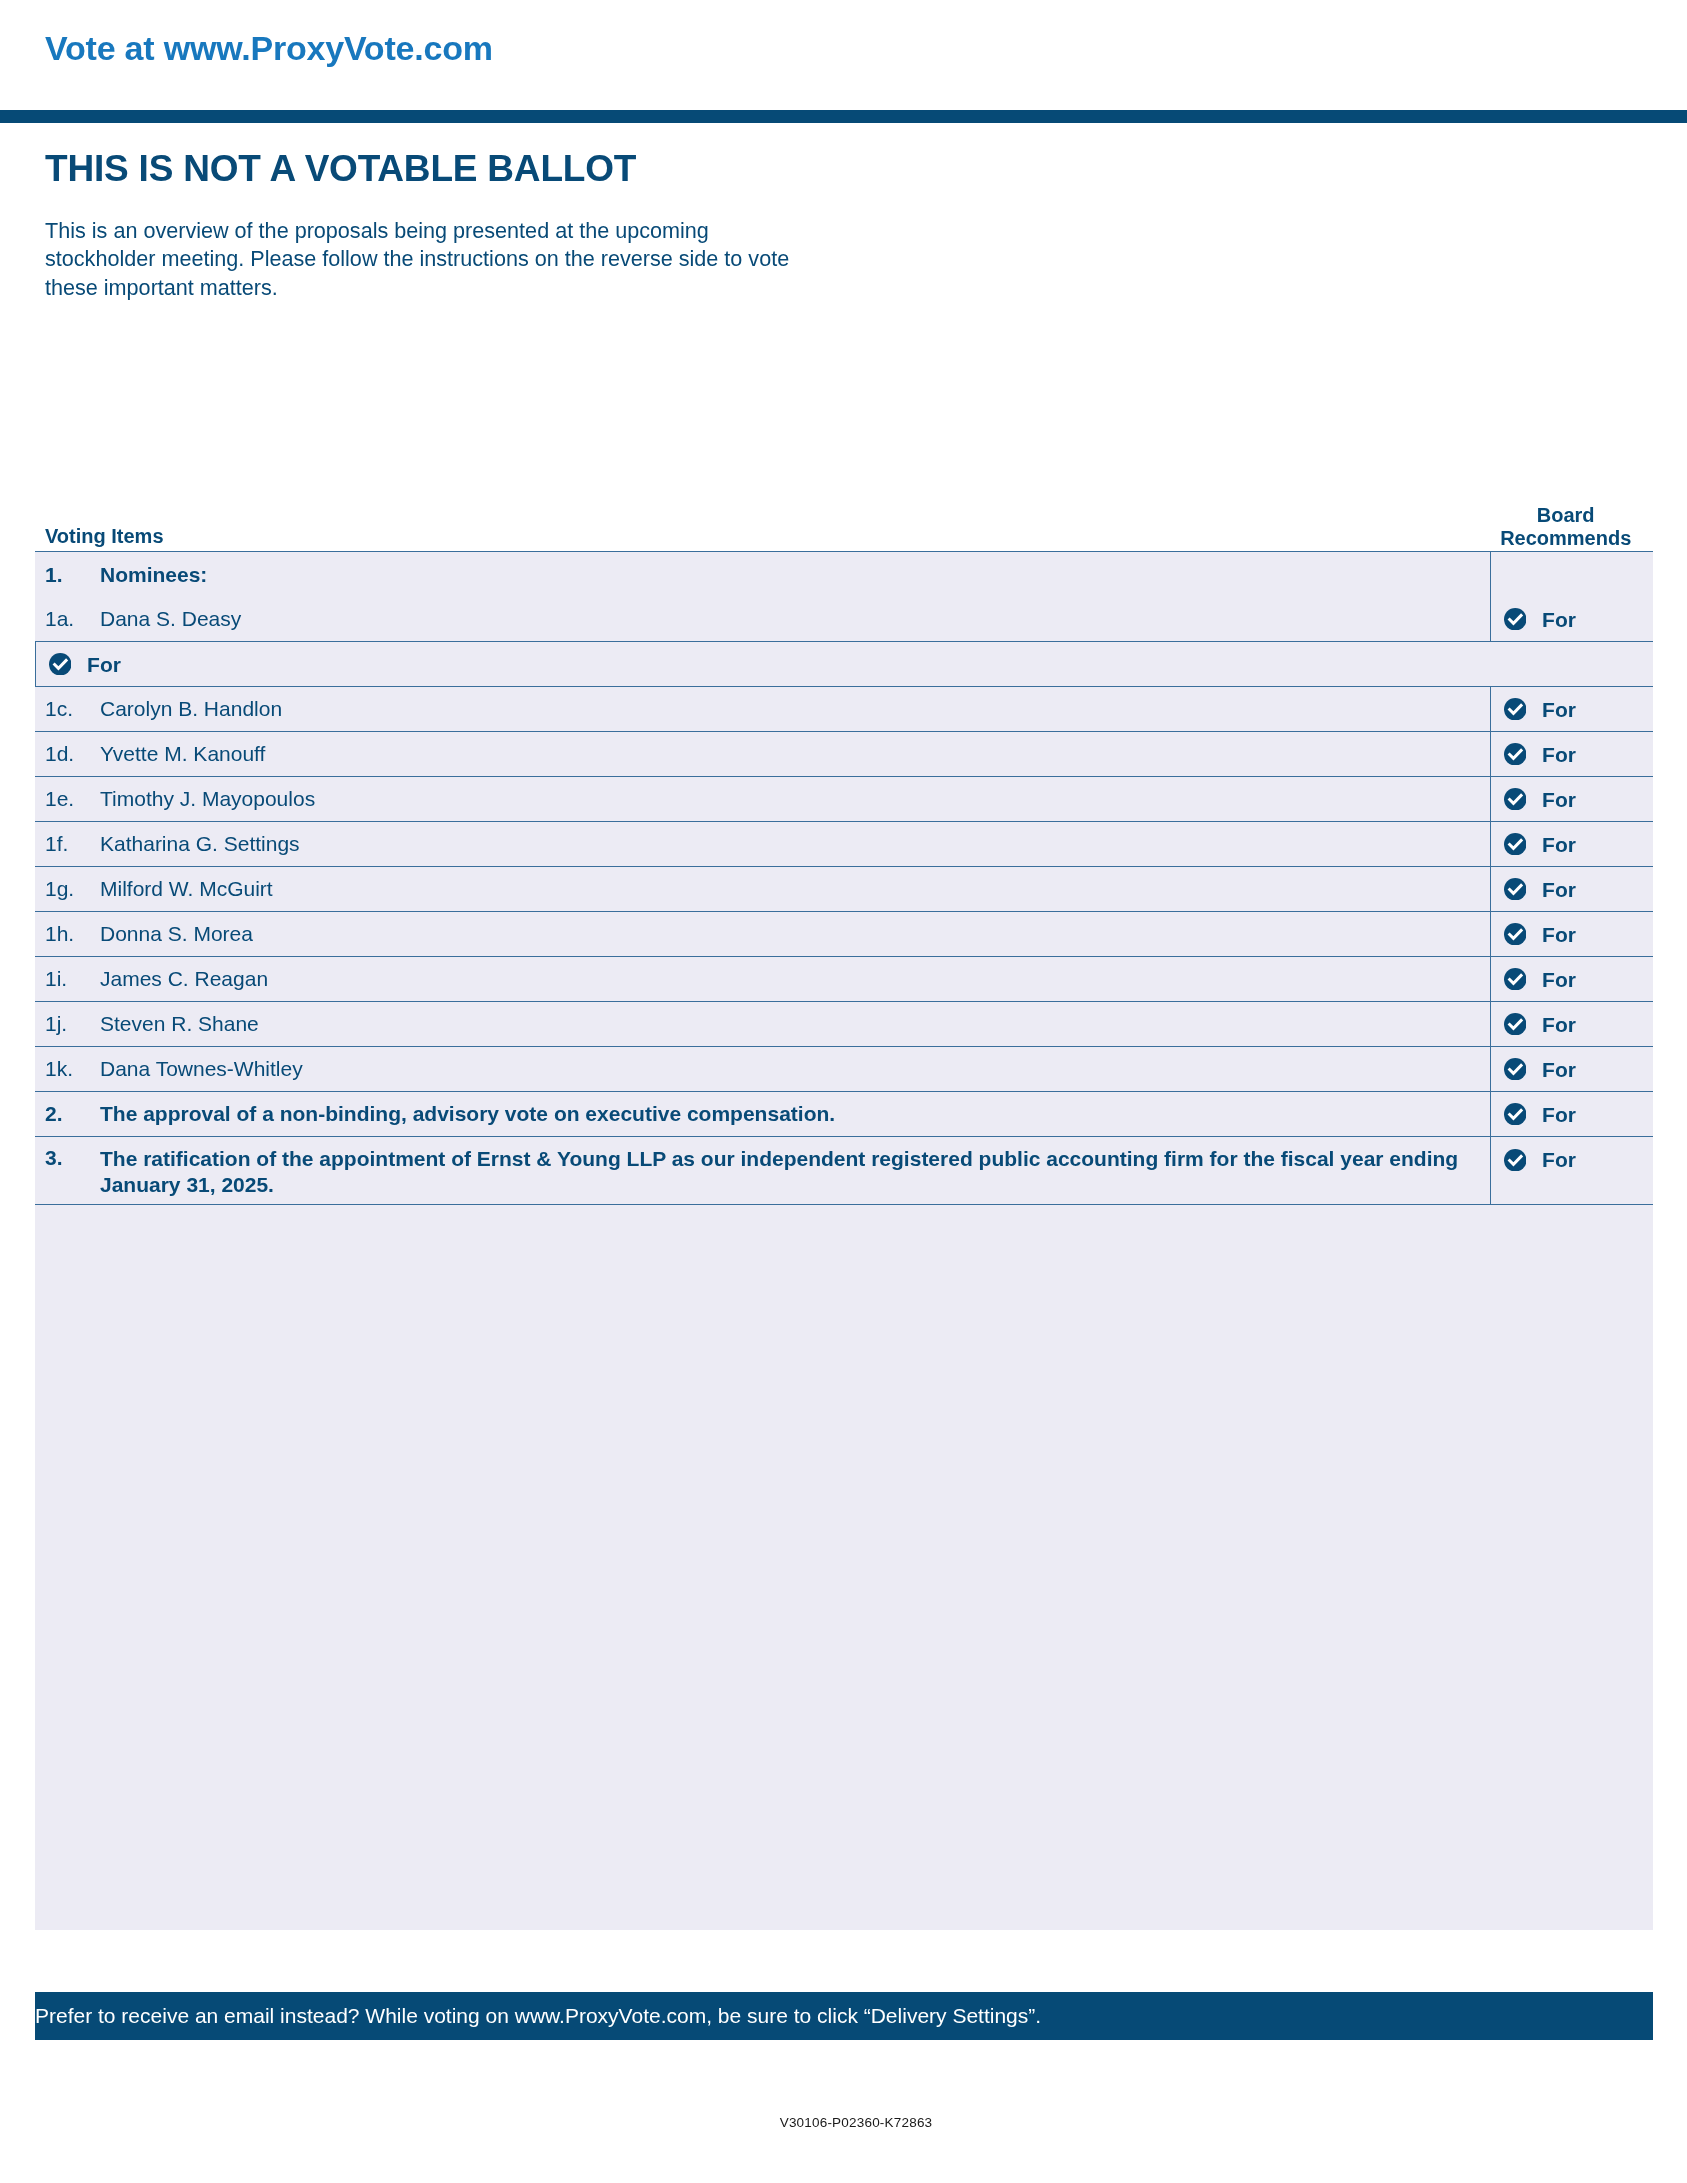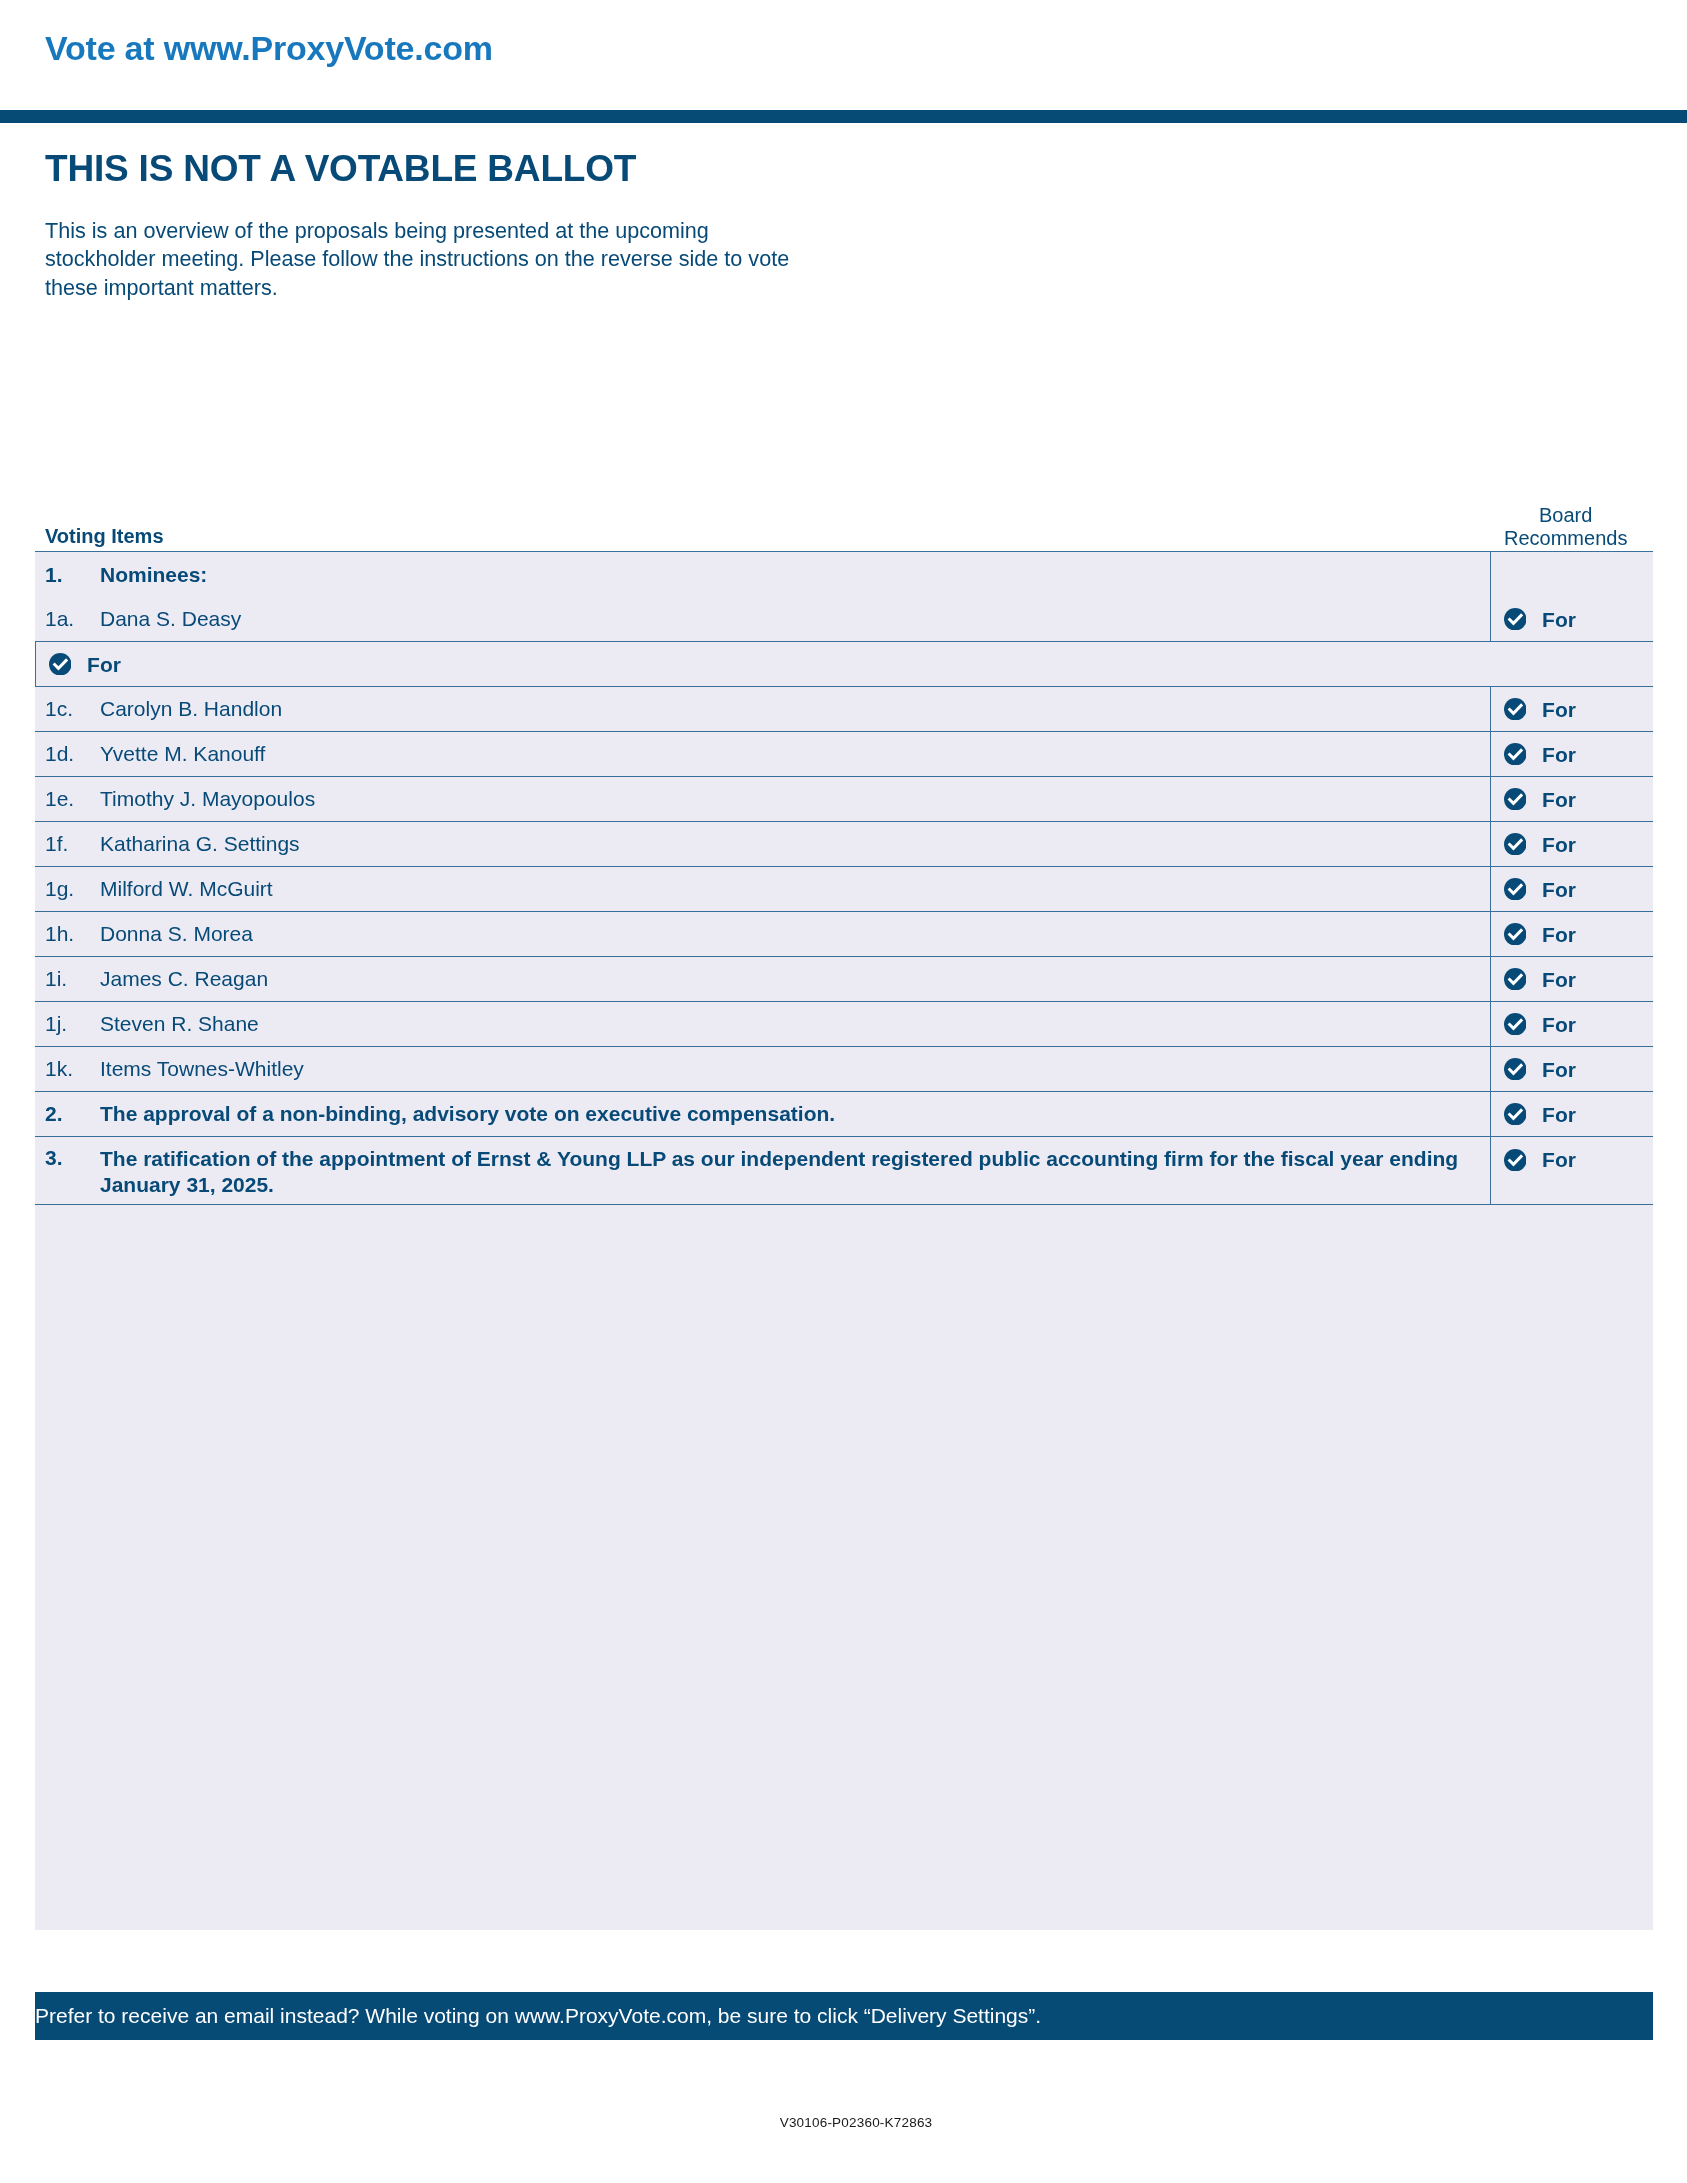--- a/index.html
+++ b/index.html
@@ -99,21 +99,21 @@
     color: var(--navy);
   }
 
   .th-board {
     position: absolute;
     right: 1.8px;
     bottom: 0.9px;
     width: 171px;
     text-align: center;
     font-size: 20px;
-    font-weight: normal;
+    font-weight: bold;
     color: var(--navy);
     line-height: 1.15;
   }
 
   .table-body {
     background: var(--row-bg);
     border-top: 1.4px solid var(--rule);
   }
 
   .vrow {
@@ -392,21 +392,21 @@
               <circle cx="25" cy="25" r="25" fill="#084A77"></circle>
               <path d="M12.5 25.5 L21 34 L38 16.5" fill="none" stroke="#ffffff" stroke-width="6.5" stroke-linecap="square" stroke-linejoin="miter"></path>
             </svg>
             <span class="rec-word">For</span>
           </span>
         </div>
       </div>
       <div class="vrow">
         <div class="vrow-label">
           <span class="item-num">1k.</span>
-          <span class="item-text">Items Townes-Whitley</span>
+          <span class="item-text">Dana Townes-Whitley</span>
         </div>
         <div class="vrow-rec">
           <span class="rec-badge">
             <svg class="check-circle" viewBox="0 0 50 50">
               <circle cx="25" cy="25" r="25" fill="#084A77"></circle>
               <path d="M12.5 25.5 L21 34 L38 16.5" fill="none" stroke="#ffffff" stroke-width="6.5" stroke-linecap="square" stroke-linejoin="miter"></path>
             </svg>
             <span class="rec-word">For</span>
           </span>
         </div>

